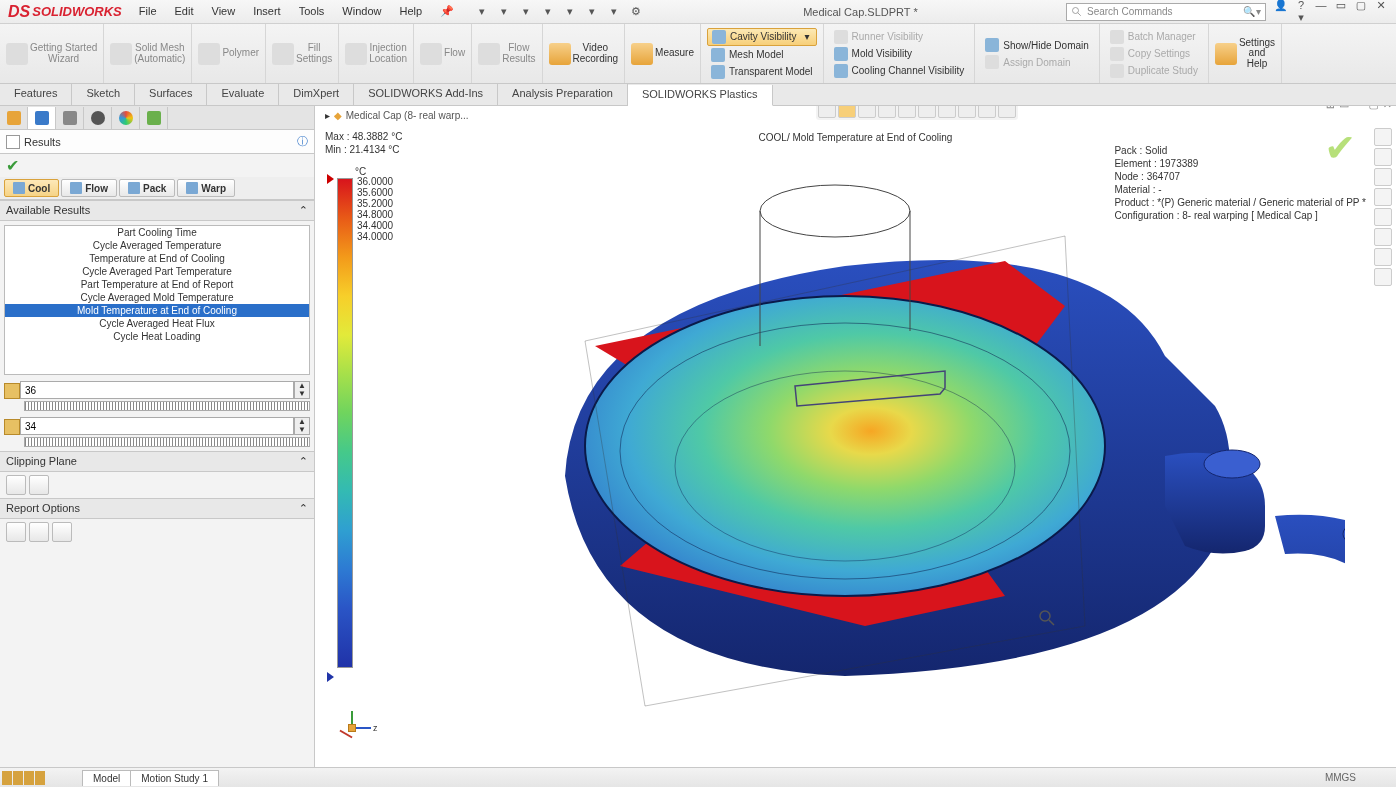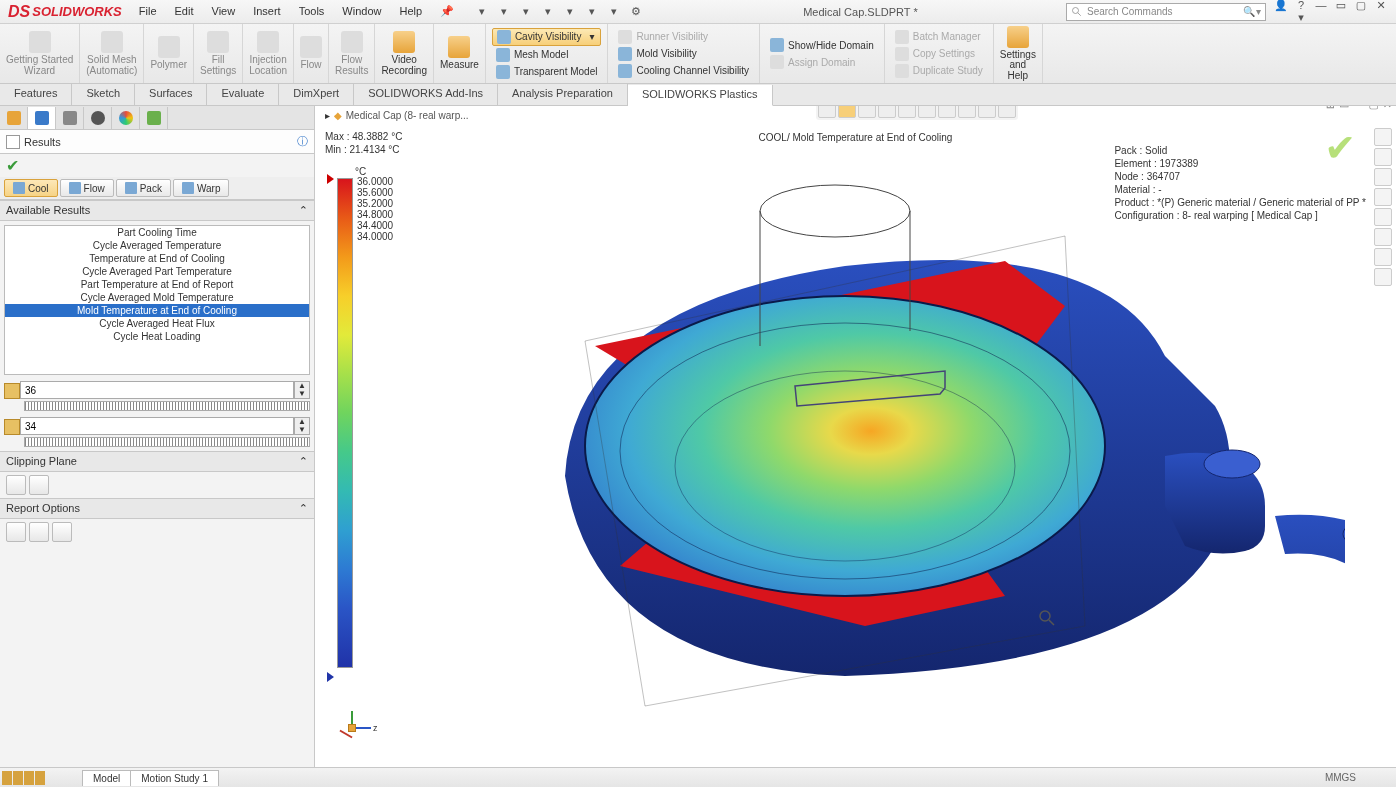--- a/index.html
+++ b/index.html
@@ -14,21 +14,21 @@
 .qa-toolbar { display: flex; align-items: center; gap: 4px; padding: 0 10px; }
 .qa-toolbar .ico { width: 18px; height: 18px; display:flex; align-items:center; justify-content:center; color:#555; font-size:11px; }
 .doc-title { flex: 1; text-align: center; color: #555; }
 .search-cmd { width: 200px; height: 18px; border: 1px solid #aaa; background:#fff; display:flex; align-items:center; padding:0 4px; font-size:10px; color:#888; }
 .search-cmd svg { width:12px; height:12px; margin-right:4px; }
 .win-ctrl { display:flex; gap:6px; padding:0 8px; color:#555; }
 .win-ctrl span { width:14px; text-align:center; }
 
 
 .ribbon { height: 60px; background: linear-gradient(#f4f4f4,#e8e8e8); border-bottom:1px solid #c8c8c8; display:flex; align-items:stretch; }
-.ribbon-group { border-right:1px solid #d6d6d6; padding: 2px 6px; display:flex; flex-direction:column; justify-content:center; align-items:center; gap:2px; color:#888; }
+.ribbon-group { border-right:1px solid #d6d6d6; padding: 2px 6px; display:flex; justify-content:center; align-items:center; gap:2px; color:#888; }
 .ribbon-group.enabled { color:#333; }
 .ribbon-group .big-ico { width:22px; height:22px; background:#ddd; border-radius:3px; }
 .ribbon-group.enabled .big-ico { background: linear-gradient(#f7d08a,#e7a43a); }
 .ribbon-group .lbl { font-size:10px; text-align:center; line-height:1.05; }
 .ribbon-list { display:flex; flex-direction:column; gap:1px; padding:2px 6px; border-right:1px solid #d6d6d6; justify-content:center; }
 .ribbon-list .row { display:flex; align-items:center; gap:4px; font-size:10px; padding:1px 4px; color:#333; }
 .ribbon-list .row.active { background:linear-gradient(#fce9b5,#f7cf79); border:1px solid #d9a23c; border-radius:2px; }
 .ribbon-list .row .sm-ico { width:14px; height:14px; background:#8ab5d9; border-radius:2px; }
 .ribbon-list .row.dim { color:#aaa; }
 .ribbon-list .row.dim .sm-ico { background:#ddd; }
@@ -44,21 +44,21 @@
 
 .side { width:315px; border-right:1px solid #c8c8c8; background:#f3f3f3; display:flex; flex-direction:column; }
 .side-tabs { height:24px; background:#e4e4e4; border-bottom:1px solid #c8c8c8; display:flex; align-items:center; }
 .side-tabs .t { width:28px; height:22px; border-right:1px solid #c8c8c8; display:flex; align-items:center; justify-content:center; }
 .side-tabs .t.active { background:#fff; }
 .side-tabs .t .ti { width:14px; height:14px; border-radius:2px; }
 .results-hdr { padding:4px 6px; border-bottom:1px solid #c8c8c8; display:flex; align-items:center; gap:4px; background:#fdfdfd; }
 .results-hdr .ri { width:14px; height:14px; background:#fff; border:1px solid #999; }
 .check { padding:2px 6px; color:#3a9b3a; font-size:16px; }
 .sub-tabs { display:flex; padding:2px 4px; gap:2px; background:#eee; border-bottom:1px solid #c8c8c8; }
-.sub-tabs .st { padding:2px 8px; background:linear-gradient(#fff,#e8e8e8); border:1px solid #bbb; border-radius:2px; font-size:10px; display:flex; align-items:center; gap:3px; }
+.sub-tabs .st { padding:2px 8px; background:linear-gradient(#fff,#e8e8e8); border:1px solid #bbb; border-radius:2px; font-size:10px; display:flex; align-items:center; gap:3px;font-weight:bold; }
 .sub-tabs .st.active { background:linear-gradient(#fde8b8,#f6d386); border-color:#d9a23c; }
 .sub-tabs .st .si { width:12px; height:12px; background:#7aa8d4; border-radius:1px; }
 .section-hdr { padding:3px 6px; background:#e8e8e8; border-top:1px solid #c8c8c8; border-bottom:1px solid #c8c8c8; font-size:11px; display:flex; justify-content:space-between; }
 .result-list { background:#fff; border:1px solid #bbb; margin:4px; height:150px; overflow:auto; font-size:10px; }
 .result-list div { padding:1px 4px;text-align:center; }
 .result-list div.sel { background:#2a6fc9; color:#fff; }
 .spinner-row { display:flex; align-items:flex-end; margin:2px 4px; gap:0; }
 .spinner-row .sp-ico { width:16px; height:16px; background:#e7c063; border:1px solid #b88a2a; }
 .spinner-row input { flex:1; height:18px; border:1px solid #aaa; padding:0 4px; font-size:10px; }
 .spinner-row .updn { width:16px; height:18px; border:1px solid #aaa; background:#eee; font-size:8px; display:flex; flex-direction:column; }

